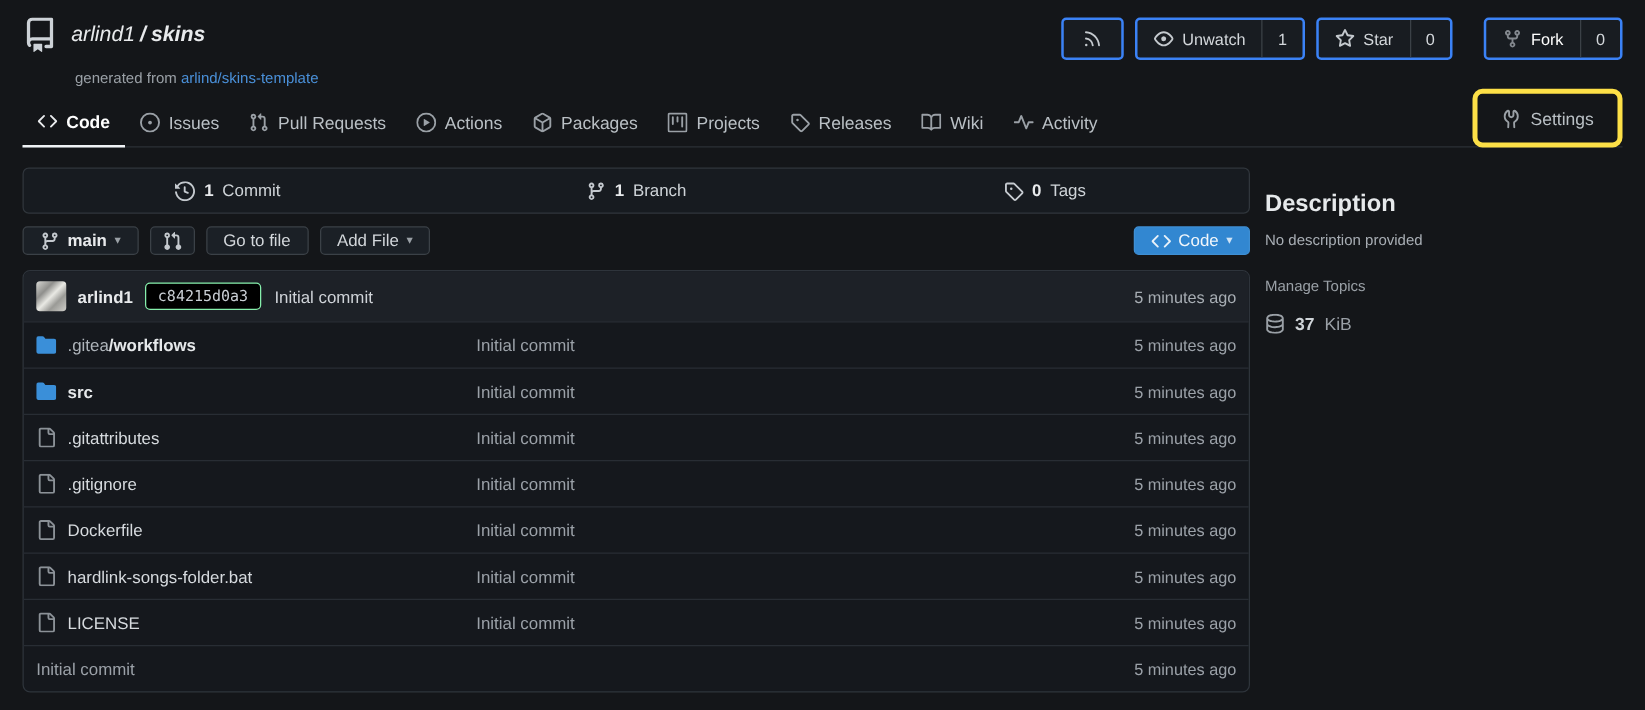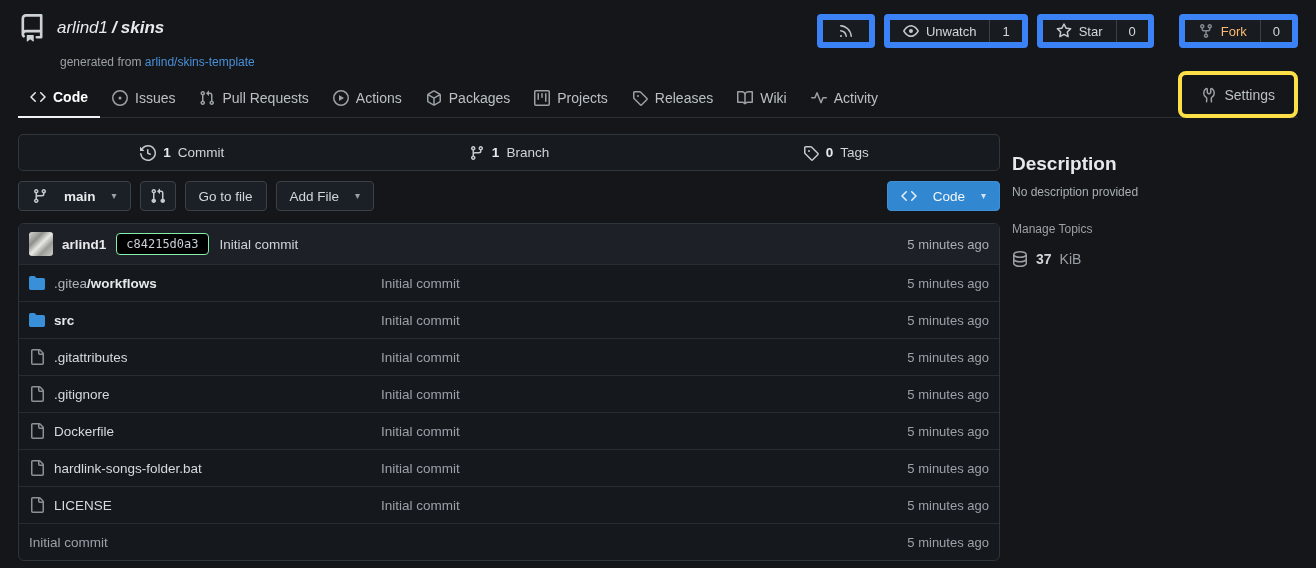--- a/index.html
+++ b/index.html
@@ -20,29 +20,29 @@
   .repo-icon { color:#cdd2d7; }
   .repo-title { font-size:17px; color:#e8eaec;font-style:italic; }
   .repo-owner { font-weight:400; }
   .repo-sep { font-weight:700; color:#e8eaec; padding:0 4px; }
   .repo-name { font-weight:700; }
   .gen-line { margin:7px 0 0 42px; font-size:12px; color:#9aa0a6; }
   .gen-line a { color:#4a90d9; text-decoration:none; }
 
   .header-actions { margin-left:auto; display:flex; gap:9px; }
   .act-btn {
-    display:flex; align-items:stretch; border:6px solid #3b82f6; border-radius:4px;
+    display:flex; align-items:stretch; border:2px solid #3b82f6; border-radius:4px;
     background:#181c21; overflow:hidden; height:34px; font-size:13px; color:#d3d7db;
     cursor:pointer;
   }
   .act-main { display:flex; align-items:center; gap:7px; padding:0 13px; }
   .act-count { display:flex; align-items:center; padding:0 12px; border-left:1px solid #3b4147; }
   .act-btn .icon { color:#c4c9ce; }
   .act-btn.rss-only { padding:0 15px; align-items:center; color:#9aa0a6; }
-  .act-btn.disabled .act-main { color:#fdba74; }
+  .act-btn.disabled .act-main { color:#ffffff; }
   .act-btn.disabled .icon { color:#83888e; }
   .fork-gap { margin-left:16px; }
 
   
   .nav { display:flex; align-items:center; margin-top:9px; border-bottom:1px solid #2b3036; padding:0; }
   .tab {
     display:flex; align-items:center; gap:7px; padding:11px 12px; font-size:14px;
     color:#bac0c5; cursor:pointer; position:relative; margin-bottom:-1px;
   }
   .tab .icon { color:#9aa0a6; }
@@ -64,23 +64,23 @@
     height:37px; align-items:stretch;
   }
   .stat { flex:1; display:flex; align-items:center; justify-content:center; gap:7px;
     font-size:13.5px; color:#cfd4d8; cursor:pointer; }
   .stat .icon { color:#c4c9ce; }
   .stat b { color:#e8eaec; }
 
   
   .toolbar { display:flex; gap:9px; margin-top:10px; align-items:center; }
   .btn {
-    display:inline-flex; align-items:center; gap:16px; background:#1b2026;
+    display:inline-flex; align-items:center; gap:6px; background:#1b2026;
     border:1px solid #3b4147; border-radius:4px; color:#d3d7db; font-size:13.5px;
-    padding:0 13px; height:30px; cursor:pointer;
+    padding:0 13px; height:23px; cursor:pointer;
   }
   .btn .icon { color:#c4c9ce; }
   .btn b { color:#e8eaec; }
   .caret { font-size:10px; color:#9aa0a6; line-height:1; }
   .btn-square { padding:0 9px; }
   .btn-primary { margin-left:auto; background:#3287d1; border-color:#3f8fd4; color:#f2f7fb; }
   .btn-primary .icon { color:#e8f1f9; }
   .btn-primary .caret { color:#cfe3f5; }
 
   

